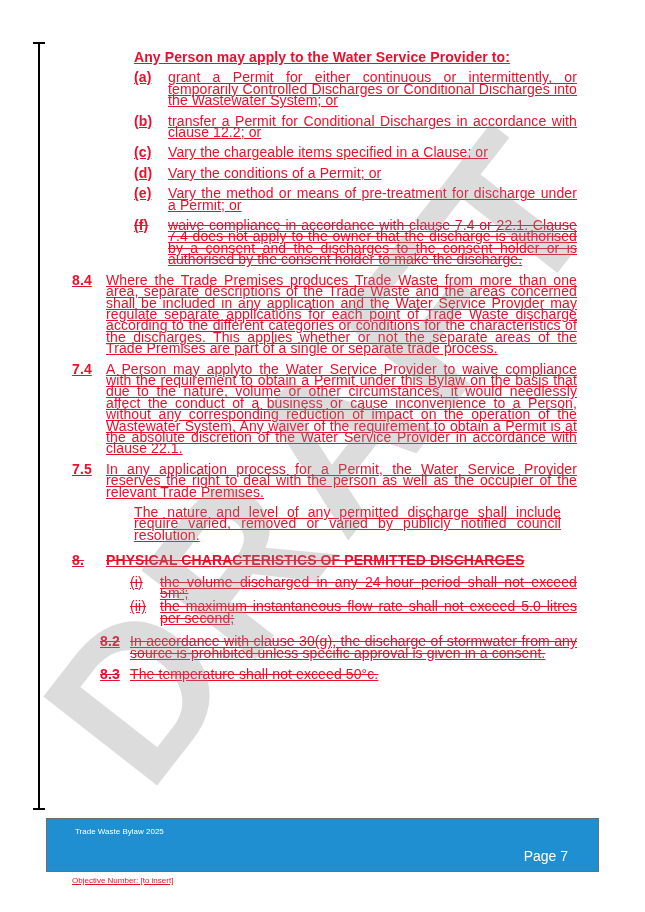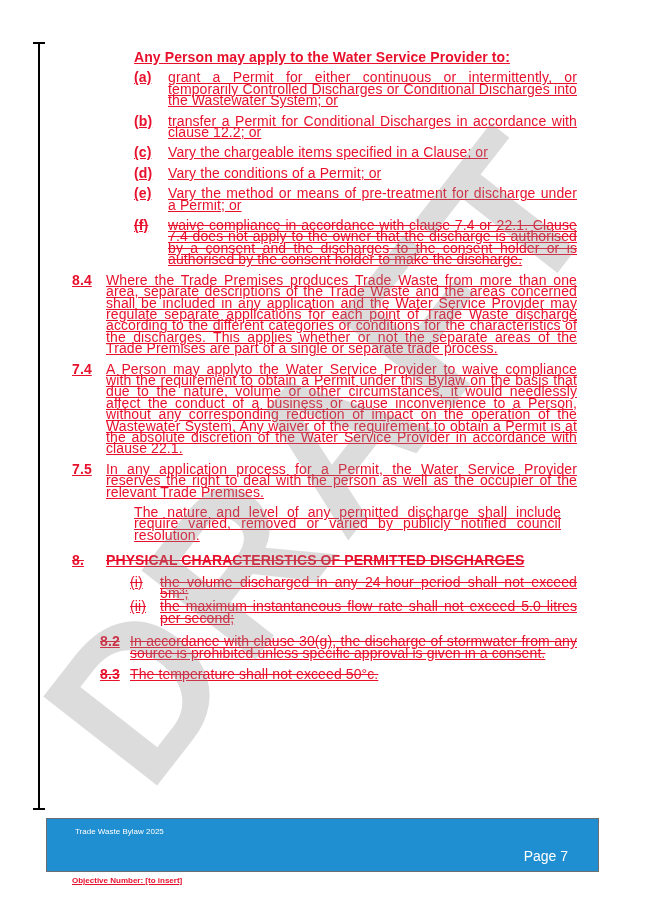--- a/index.html
+++ b/index.html
@@ -130,21 +130,21 @@
     color: #ffffff;
     font-size: 14px;
   }
   .doc-number {
     position: absolute;
     left: 72px;
     top: 876px;
     color: #e8112d;
     text-decoration: underline;
     font-size: 8px;
-    font-weight: bold;
+    font-weight: normal;
   }
 
   
   .watermark {
     position: absolute;
     left: 0;
     top: 0;
     width: 645px;
     height: 912px;
     pointer-events: none;

